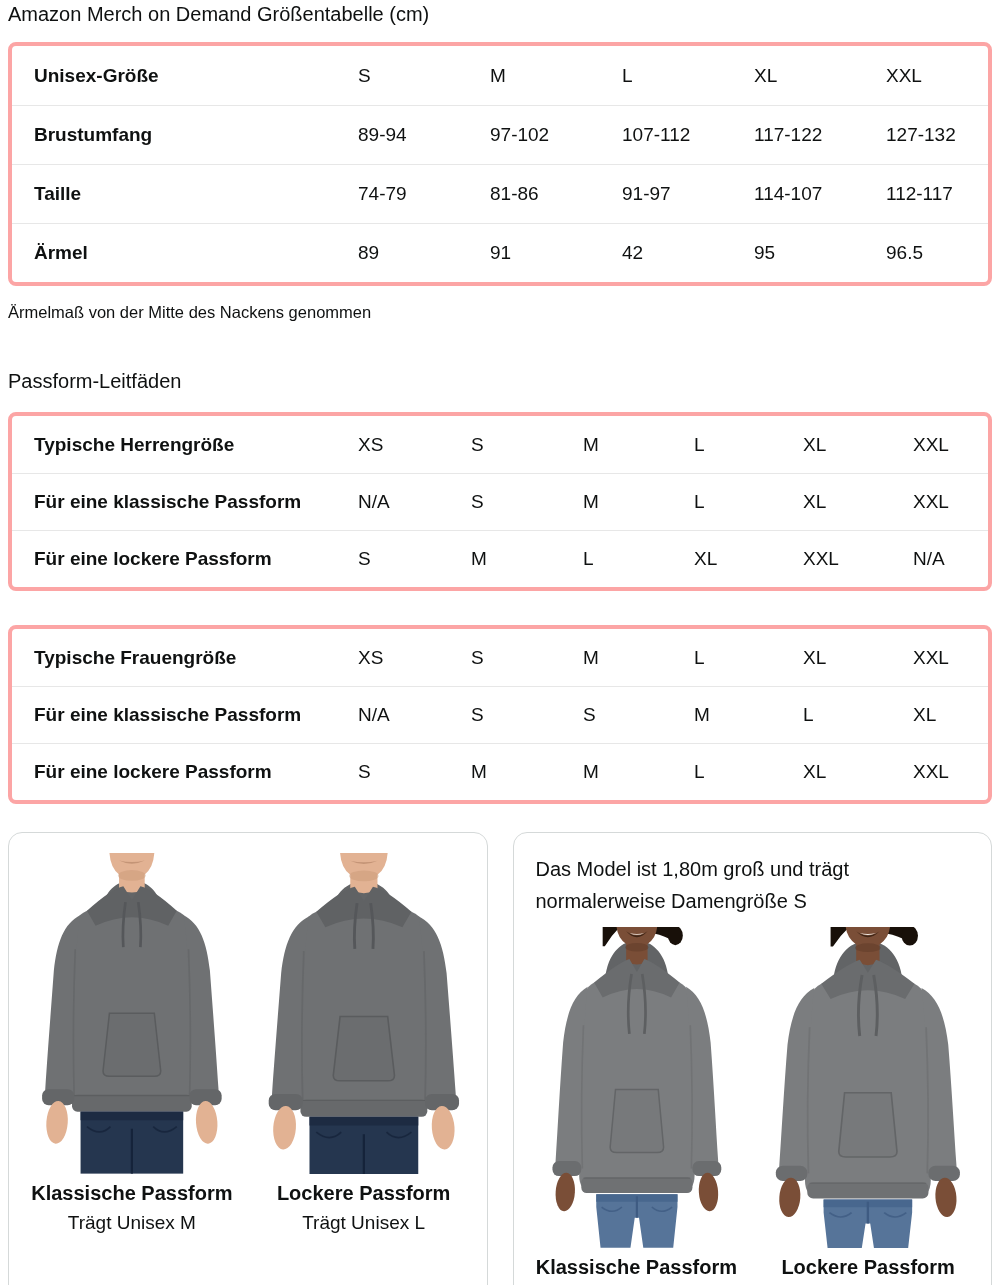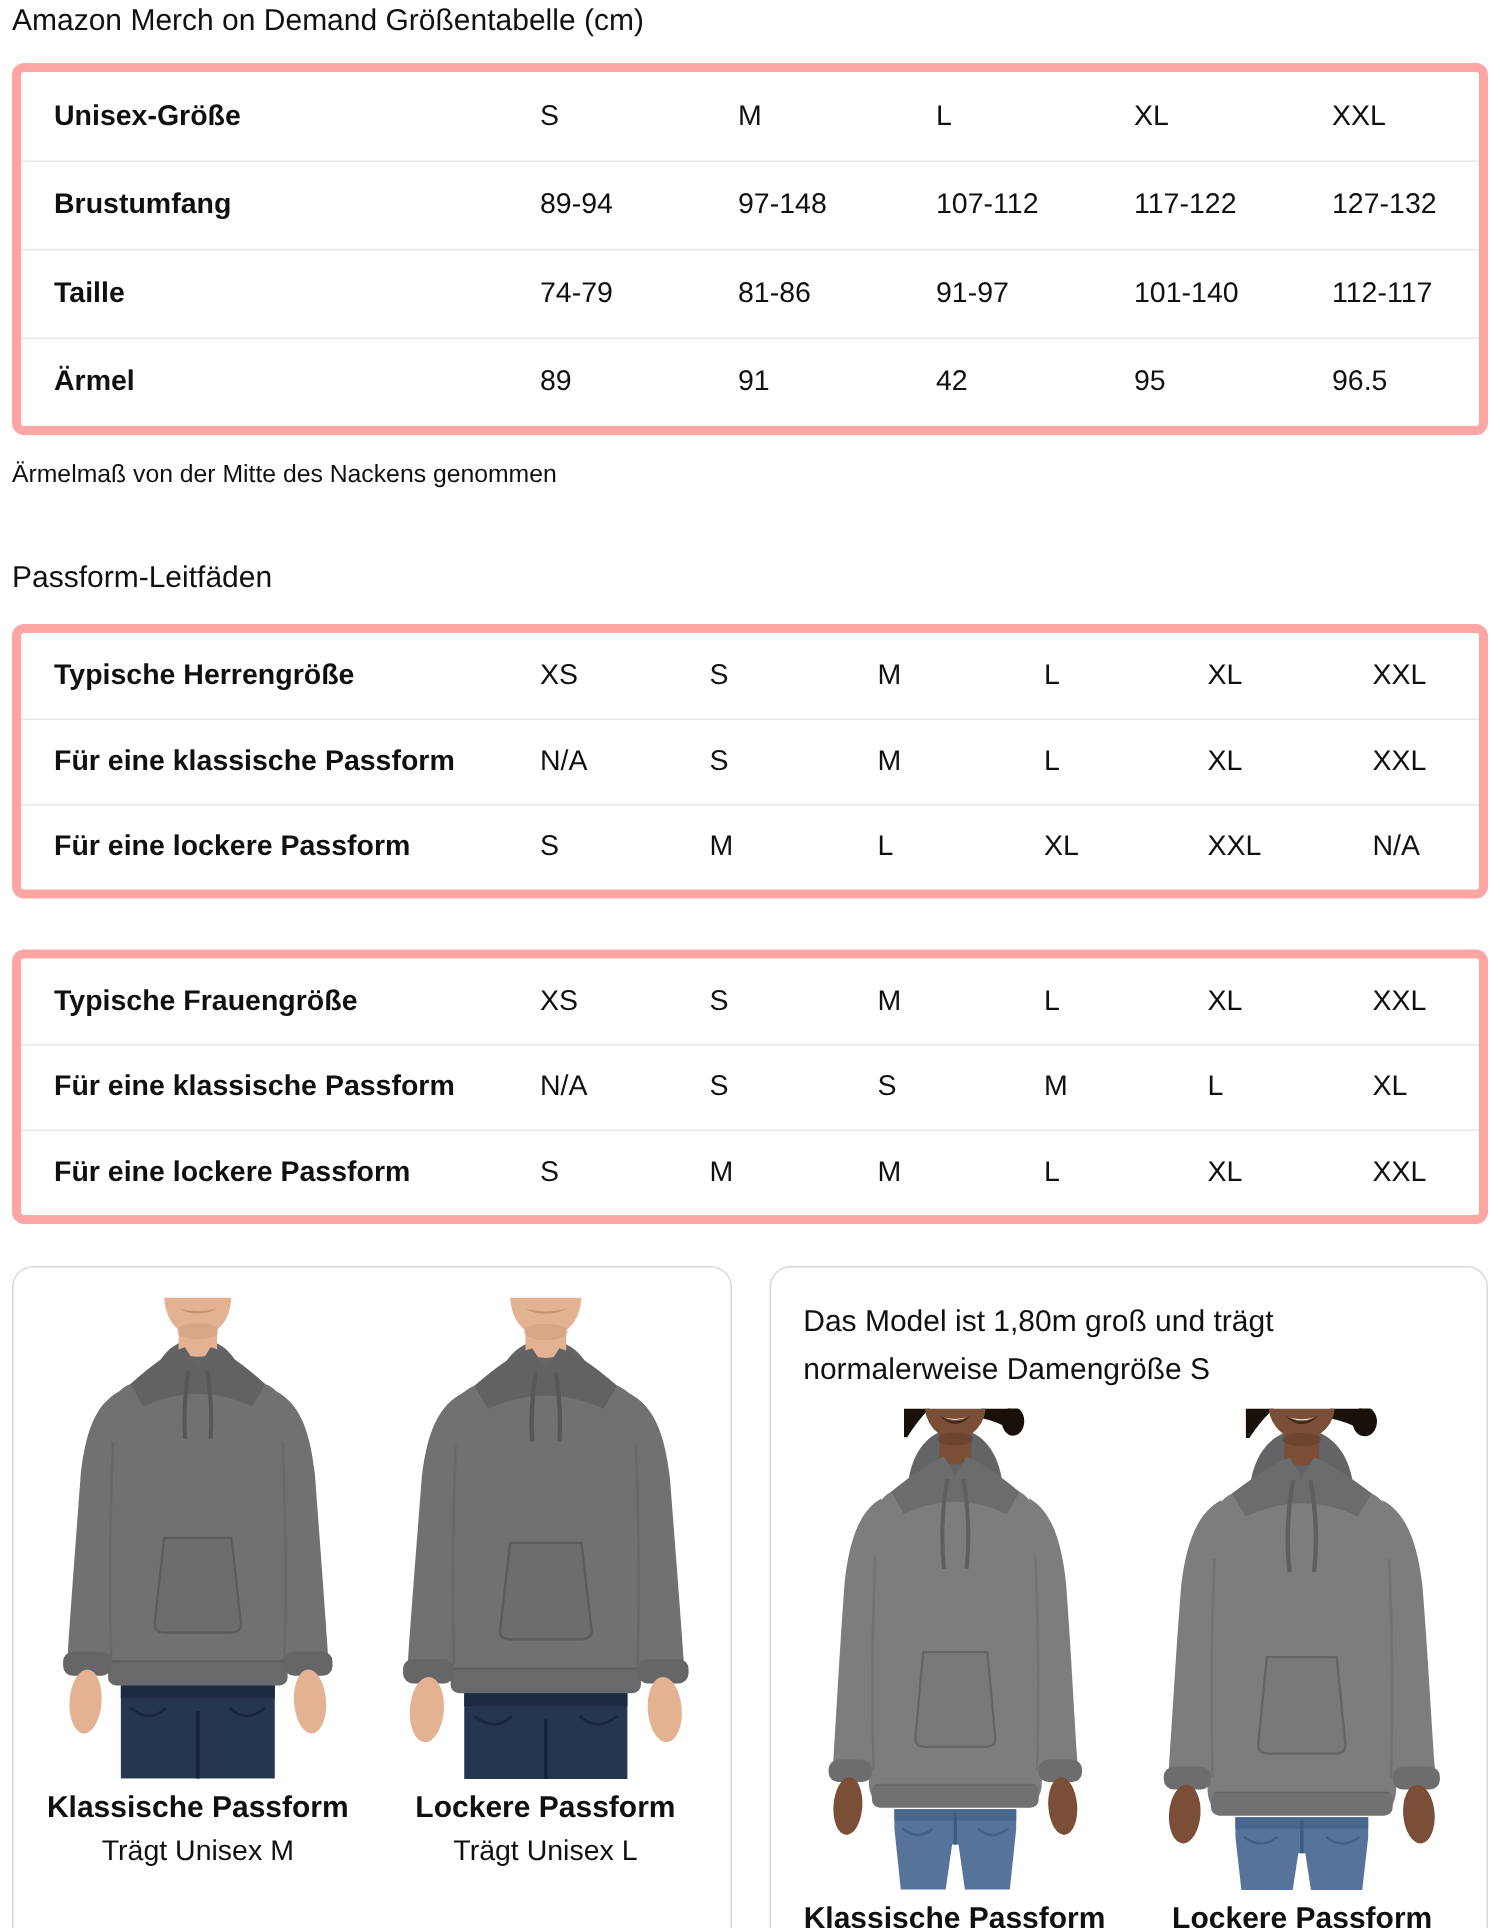--- a/index.html
+++ b/index.html
@@ -10,21 +10,21 @@
     font-family: "Liberation Sans", "DejaVu Sans", sans-serif;
   }
   .page { padding: 2px 8px 10px 8px; }
 
   .page-title {
     font-size: 20px; font-weight: 400; line-height: 24px;
     margin: 0 0 16px 0;
   }
 
   .tbl {
-    border: 6px solid #fca5a5;
+    border: 4px solid #fca5a5;
     border-radius: 8px;
     overflow: hidden;
     background: #fff;
   }
   .tbl table {
     width: 100%;
     border-collapse: separate; border-spacing: 0;
     table-layout: fixed;
     font-size: 19px; color: #0F1111;
   }
@@ -148,31 +148,31 @@
         <td class="label">Unisex-Größe</td>
         <td>S</td>
         <td>M</td>
         <td>L</td>
         <td>XL</td>
         <td>XXL</td>
       </tr>
       <tr>
         <td class="label">Brustumfang</td>
         <td>89-94</td>
-        <td>97-148</td>
+        <td>97-102</td>
         <td>107-112</td>
         <td>117-122</td>
         <td>127-132</td>
       </tr>
       <tr>
         <td class="label">Taille</td>
         <td>74-79</td>
         <td>81-86</td>
         <td>91-97</td>
-        <td>101-140</td>
+        <td>114-107</td>
         <td>112-117</td>
       </tr>
       <tr>
         <td class="label">Ärmel</td>
         <td>89</td>
         <td>91</td>
         <td>42</td>
         <td>95</td>
         <td>96.5</td>
       </tr>

